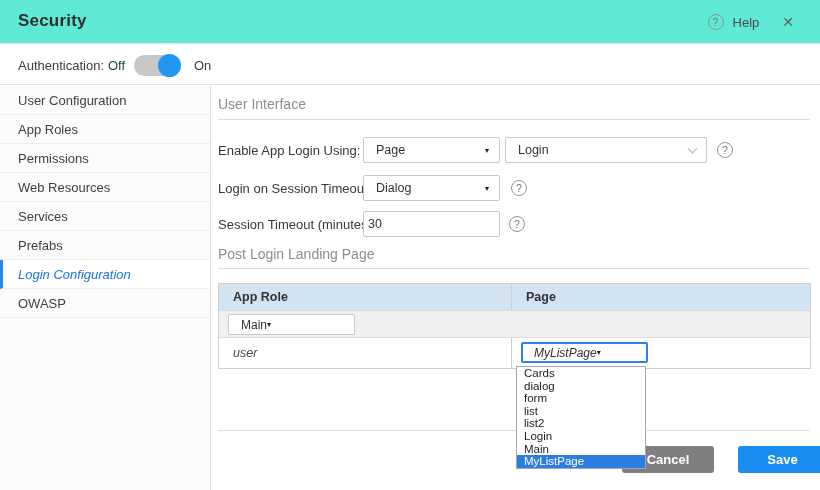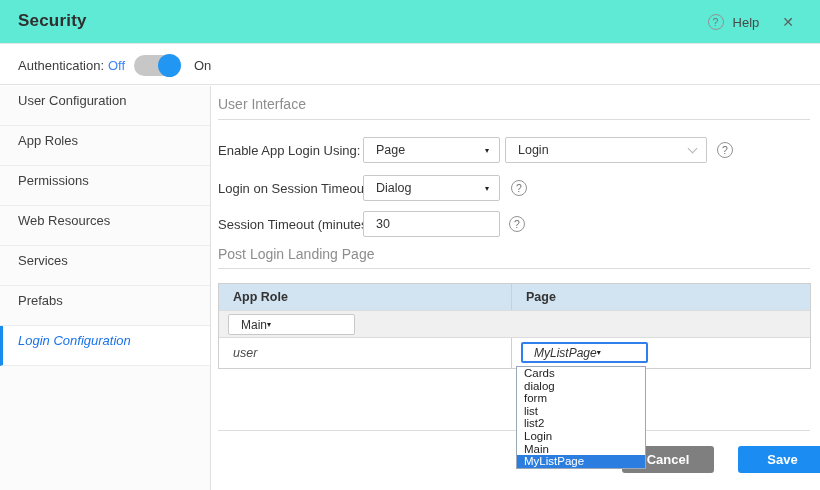--- a/index.html
+++ b/index.html
@@ -17,48 +17,48 @@
     display:flex; align-items:center; gap:9px; }
   .qicon { width:16px; height:16px; border:1px solid #939393; border-radius:50%;
     color:#757575; font-size:10.5px; line-height:14px; text-align:center;
     display:inline-block; background:transparent; cursor:pointer; flex:0 0 auto; }
   .help-label { font-size:13px; color:#4a4a4a; cursor:pointer; }
   .close-x { font-size:14px; color:#5f5f5f; margin-left:14px; cursor:pointer; }
   
   .authbar { position:absolute; top:45px; left:0; right:0; height:40px;
     background:#fff; border-bottom:1px solid #e2e2e2;text-decoration:underline; }
   .auth-label { position:absolute; left:18px; top:13px; font-size:13px; color:#3c3c3c; }
-  .auth-off { position:absolute; left:108px; top:13px; font-size:13px; color:#3b82f6; }
+  .auth-off { position:absolute; left:108px; top:13px; font-size:13px; color:#14532d; }
   .auth-on  { position:absolute; left:194px; top:13px; font-size:13px; color:#3c3c3c; }
   .toggle { position:absolute; left:134px; top:10px; width:46px; height:21px;
     background:#c7c7c7; border-radius:11px; cursor:pointer; }
   .toggle-thumb { position:absolute; right:-1px; top:-1px; width:23px; height:23px;
     border-radius:50%; background:#2196f3; }
   
   .sidebar { position:absolute; top:86px; left:0; width:211px; bottom:0;
     background:#fbfbfb; border-right:1px solid #e0e0e0; }
-  .sitem { height:40px; line-height:29px; padding-left:18px; font-size:13px;
+  .sitem { height:29px; line-height:29px; padding-left:18px; font-size:13px;
     color:#404040; border-bottom:1px solid #ececec; cursor:pointer; }
   .sitem.active { background:#fff; color:#1a73e8; border-left:3px solid #1a8cf0;
     padding-left:15px; font-weight:500;font-style:italic; }
   
   .main { position:absolute; top:86px; left:211px; right:0; bottom:0; background:#fff; }
   .sect-title { position:absolute; left:7px; font-size:14px; color:#8d8d8d; }
   .hr { position:absolute; left:7px; right:10px; border-top:1px solid #ddd; }
   .flabel { position:absolute; left:7px; font-size:13px; color:#383838; }
   .sel { position:absolute; height:26px; background:#fff; border:1px solid #c9c9c9;
     border-radius:2px; display:flex; align-items:center; padding:0 10px 0 12px;
     font-size:12.5px; color:#333; cursor:pointer; }
   .sel .val { flex:1; }
   .caret { font-size:8px; color:#222; }
   .chev { width:7px; height:7px; border-right:1.5px solid #b5b5b5;
     border-bottom:1.5px solid #b5b5b5; transform:rotate(45deg); margin-bottom:3px; }
   .tinput { position:absolute; left:152px; width:137px; height:26px;
     border:1px solid #c9c9c9; border-radius:2px; font-size:12.5px; color:#333;
-    padding-left:12px; font-family:inherit; outline:none; }
+    padding-left:4px; font-family:inherit; outline:none; }
   
   .ptable { position:absolute; left:7px; top:197px; width:593px;
     border:1px solid #cfcfcf; font-size:12.5px; }
   .trow { display:flex; }
   .th { background:#d2e3f1; height:26px; line-height:26px; font-weight:700;
     color:#333; }
   .c1 { width:293px; padding-left:14px; border-right:1px solid #cfcfcf; }
   .c2 { width:298px; padding-left:14px; position:relative; }
   .r-admin { background:#f0f0f0; height:27px; line-height:27px; color:#4a4a4a;
     border-top:1px solid #dcdcdc; }
@@ -103,20 +103,21 @@
 </div>
 
 <div class="sidebar">
   <div class="sitem">User Configuration</div>
   <div class="sitem">App Roles</div>
   <div class="sitem">Permissions</div>
   <div class="sitem">Web Resources</div>
   <div class="sitem">Services</div>
   <div class="sitem">Prefabs</div>
   <div class="sitem active">Login Configuration</div>
+  <div class="sitem">OWASP</div>
 </div>
 
 <div class="main">
 
   <div class="sect-title" style="top:10px;">User Interface</div>
   <div class="hr" style="top:33px;"></div>
 
   <div class="flabel" style="top:57px;">Enable App Login Using:</div>
   <div class="sel" style="left:152px; top:51px; width:137px;">
     <span class="val">Page</span>

